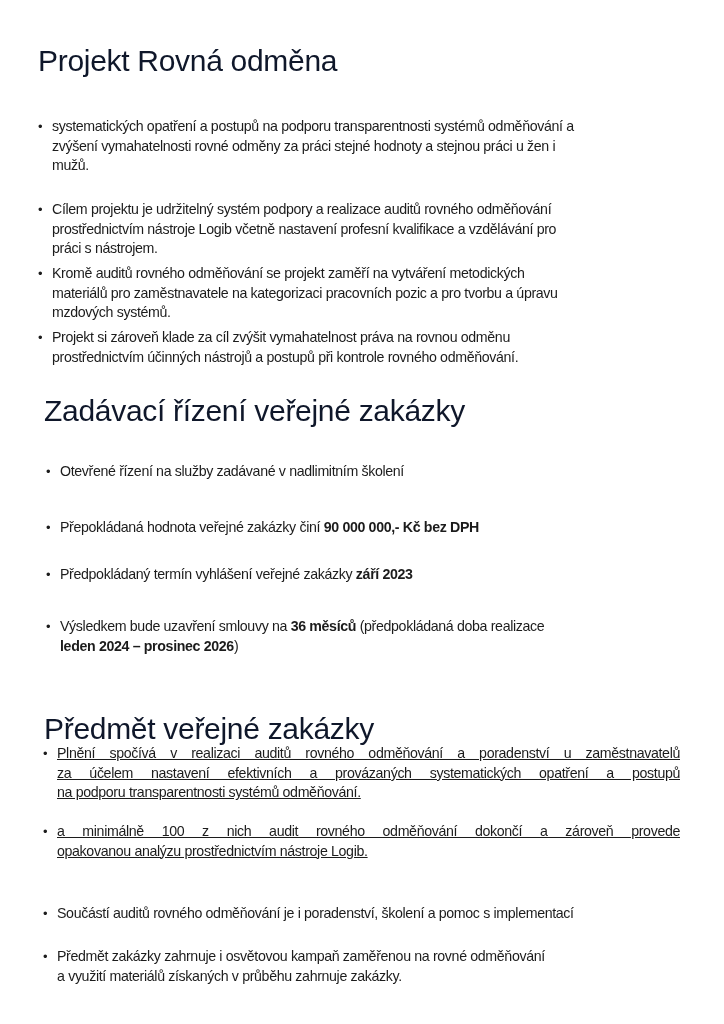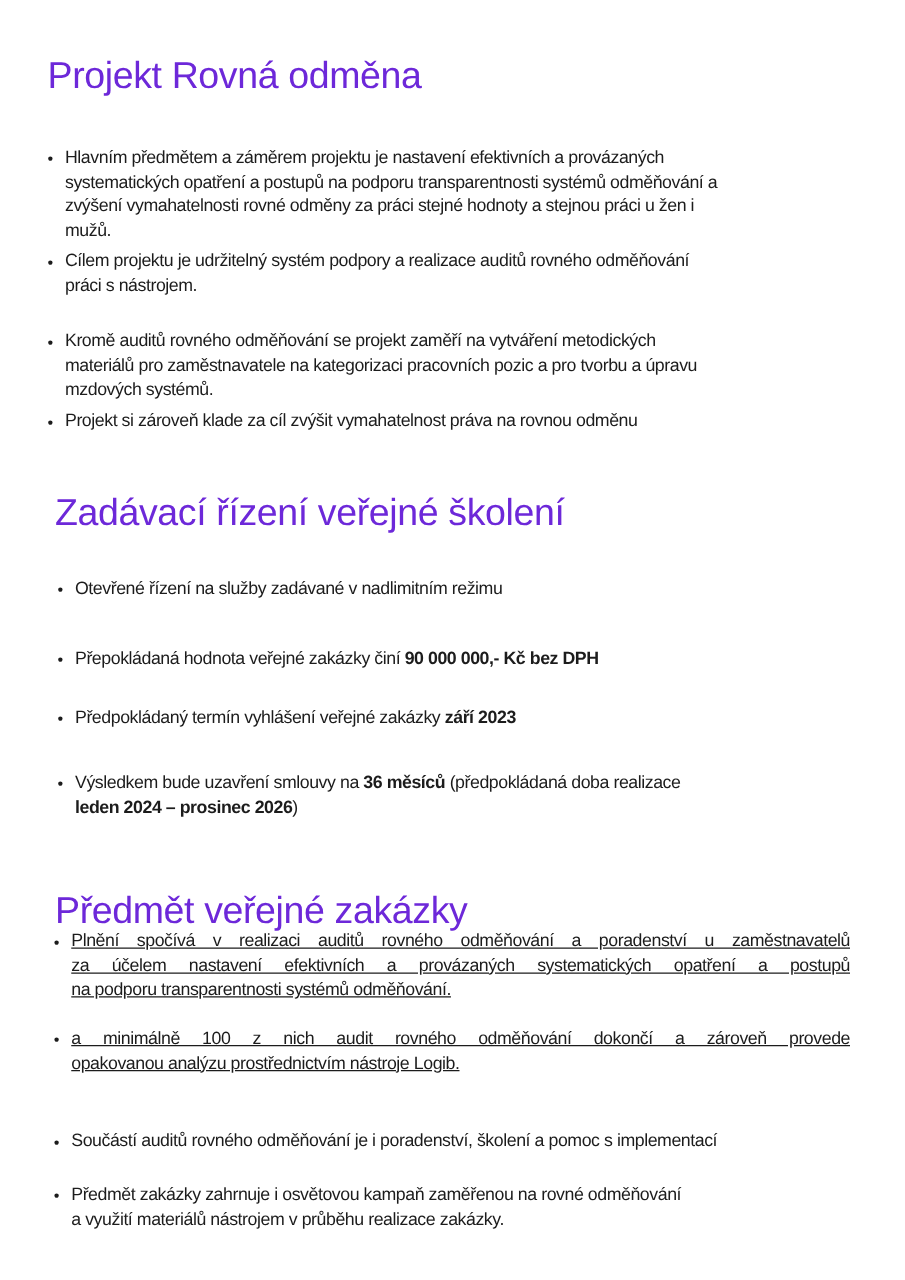--- a/index.html
+++ b/index.html
@@ -3,21 +3,21 @@
 <meta charset="utf-8">
 <style>
   html, body { margin: 0; padding: 0; background: #ffffff; }
   body {
     width: 724px; height: 1024px; position: relative; overflow: hidden;
     font-family: "Liberation Sans Narrow", "Liberation Sans", sans-serif;
     color: #1a1a1a;
   }
   .h {
     position: absolute; margin: 0; font-weight: normal;
-    font-size: 30px; letter-spacing: -0.3px; color: #6d28d9;
+    font-size: 30px; letter-spacing: -0.3px; color: #0f172a;
     white-space: nowrap;
   }
   .item {
     position: absolute; font-size: 14.2px; line-height: 19.6px;
     letter-spacing: -0.35px; color: #1c1c1c;
   }
   .item .bullet {
     position: absolute; left: -14px; top: 0; font-size: 13px;
   }
   .item .line { display: block; white-space: nowrap; }
@@ -25,49 +25,50 @@
   .item.just .line.last { text-align-last: left; }
   b { font-weight: bold; }
 </style>
 </head>
 <body>
 
 <h1 class="h" style="left:38px; top:44px;">Projekt Rovná odměna</h1>
 
 <div class="item" style="left:52px; top:117px; width:640px;">
   <span class="bullet">•</span>
-  <span class="line">Hlavním předmětem a záměrem projektu je nastavení efektivních a provázaných</span>
   <span class="line">systematických opatření a postupů na podporu transparentnosti systémů odměňování a</span>
   <span class="line">zvýšení vymahatelnosti rovné odměny za práci stejné hodnoty a stejnou práci u žen i</span>
   <span class="line">mužů.</span>
 </div>
 
 <div class="item" style="left:52px; top:200px; width:640px;">
   <span class="bullet">•</span>
   <span class="line">Cílem projektu je udržitelný systém podpory a realizace auditů rovného odměňování</span>
+  <span class="line">prostřednictvím nástroje Logib včetně nastavení profesní kvalifikace a vzdělávání pro</span>
   <span class="line">práci s nástrojem.</span>
 </div>
 
 <div class="item" style="left:52px; top:264px; width:640px;">
   <span class="bullet">•</span>
   <span class="line">Kromě auditů rovného odměňování se projekt zaměří na vytváření metodických</span>
   <span class="line">materiálů pro zaměstnavatele na kategorizaci pracovních pozic a pro tvorbu a úpravu</span>
   <span class="line">mzdových systémů.</span>
 </div>
 
 <div class="item" style="left:52px; top:328px; width:640px;">
   <span class="bullet">•</span>
   <span class="line">Projekt si zároveň klade za cíl zvýšit vymahatelnost práva na rovnou odměnu</span>
+  <span class="line">prostřednictvím účinných nástrojů a postupů při kontrole rovného odměňování.</span>
 </div>
 
-<h1 class="h" style="left:44px; top:394px;">Zadávací řízení veřejné školení</h1>
+<h1 class="h" style="left:44px; top:394px;">Zadávací řízení veřejné zakázky</h1>
 
 <div class="item" style="left:60px; top:462px; width:620px;">
   <span class="bullet">•</span>
-  <span class="line">Otevřené řízení na služby zadávané v nadlimitním režimu</span>
+  <span class="line">Otevřené řízení na služby zadávané v nadlimitním školení</span>
 </div>
 
 <div class="item" style="left:60px; top:518px; width:620px;">
   <span class="bullet">•</span>
   <span class="line"><span>Přepokládaná hodnota veřejné zakázky činí </span><b>90 000 000,- Kč bez DPH</b></span>
 </div>
 
 <div class="item" style="left:60px; top:565px; width:620px;">
   <span class="bullet">•</span>
   <span class="line"><span>Předpokládaný termín vyhlášení veřejné zakázky </span><b>září 2023</b></span>
@@ -95,14 +96,14 @@
 </div>
 
 <div class="item" style="left:57px; top:904px; width:623px;">
   <span class="bullet">•</span>
   <span class="line">Součástí auditů rovného odměňování je i poradenství, školení a pomoc s implementací</span>
 </div>
 
 <div class="item" style="left:57px; top:947px; width:623px;">
   <span class="bullet">•</span>
   <span class="line">Předmět zakázky zahrnuje i osvětovou kampaň zaměřenou na rovné odměňování</span>
-  <span class="line">a využití materiálů nástrojem v průběhu realizace zakázky.</span>
+  <span class="line">a využití materiálů získaných v průběhu zahrnuje zakázky.</span>
 </div>
 
 </body></html>

